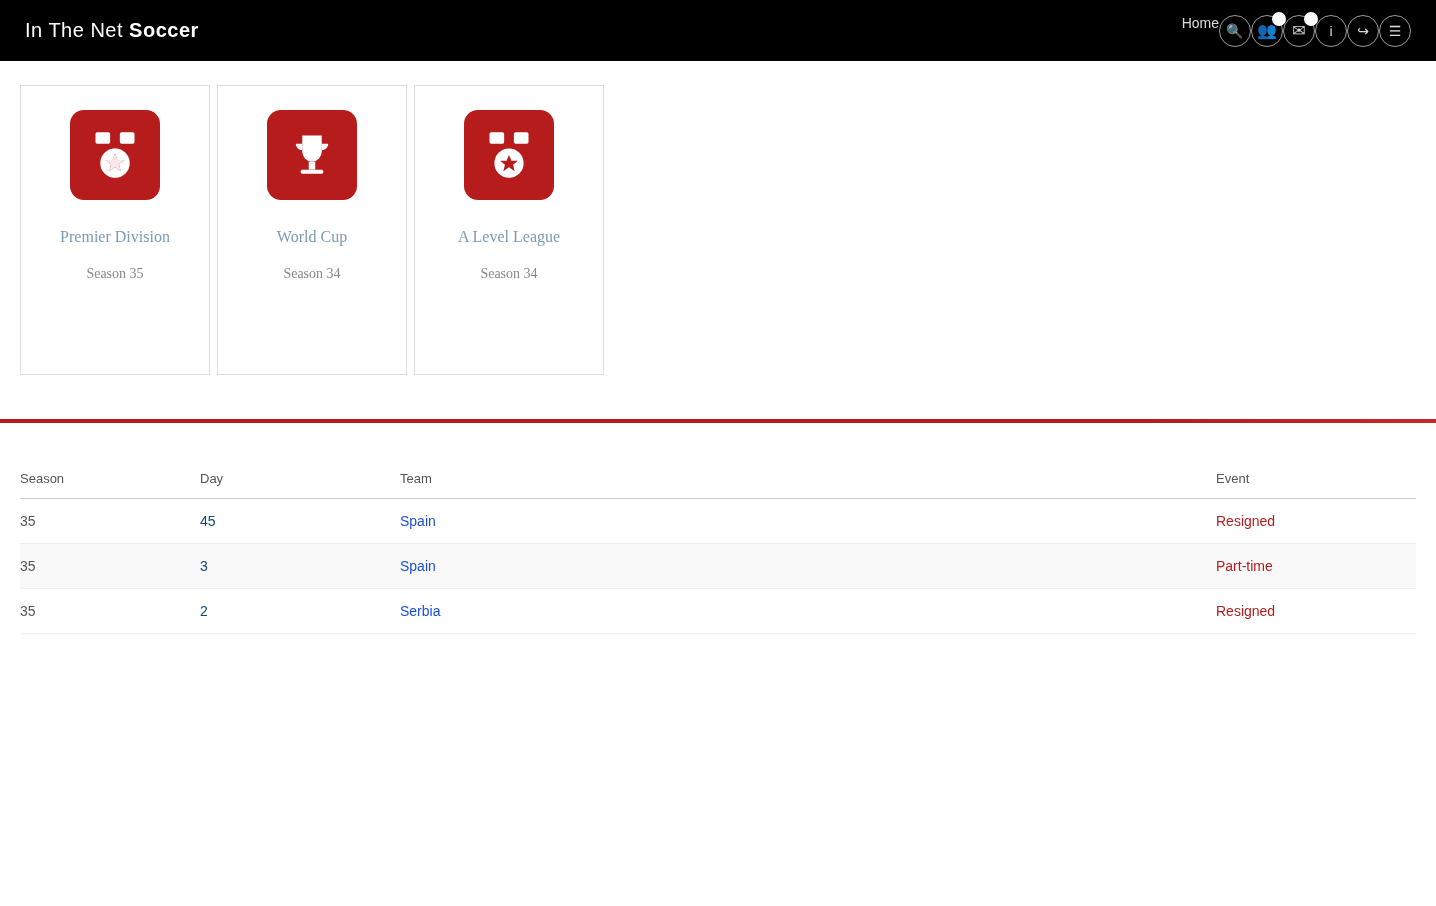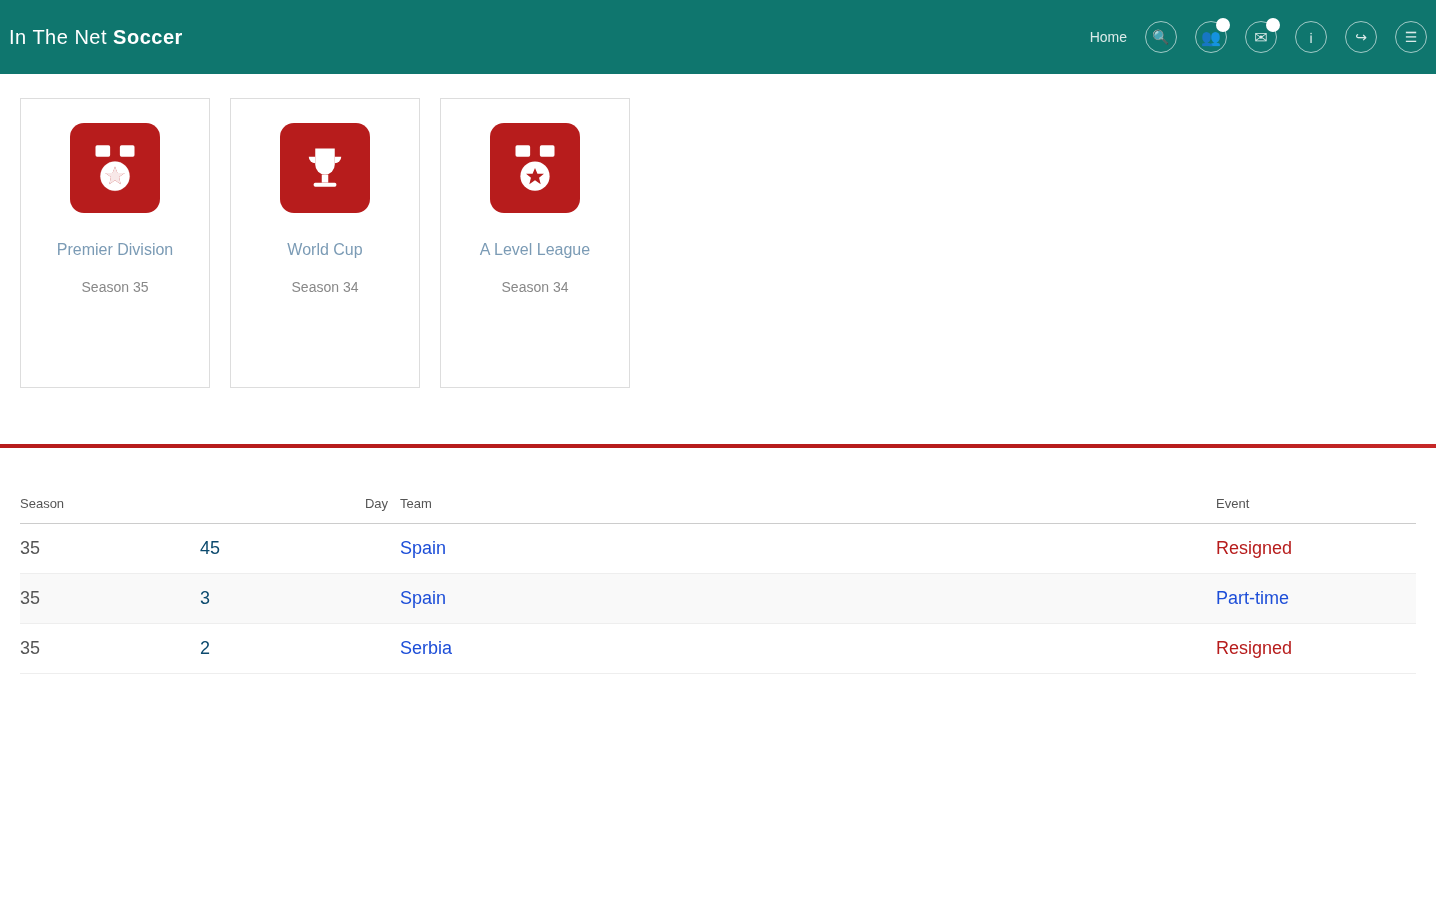--- a/index.html
+++ b/index.html
@@ -1,37 +1,35 @@
 <!DOCTYPE html>
 <html><head>
   <meta charset="utf-8">
   <style>
     * { box-sizing: border-box; margin: 0; padding: 0; }
     body { font-family: 'Segoe UI', Arial, sans-serif; background: #fff; color: #555; }
 
     
     .header {
-      background: #0f766e;
+      background: #000000;
       color: #fff;
       display: flex;
       align-items: center;
-      padding: 0 9px;
-      height: 74px;
+      padding: 0 25px;
+      height: 61px;
     }
     .header-brand {
       font-size: 20px;
       font-weight: 300;
       letter-spacing: 0.5px;
       flex: 1;
     }
     .header-brand strong { font-weight: 700; }
     .header-nav {
       display: flex;
-      align-items: center;
-      gap: 18px;
     }
     .header-nav a, .header-nav span {
       color: rgba(255,255,255,0.85);
       text-decoration: none;
       font-size: 14px;
       cursor: pointer;
     }
     .header-nav .icon-btn {
       width: 32px;
       height: 32px;
@@ -57,23 +55,24 @@
       width: 14px;
       height: 14px;
       display: flex;
       align-items: center;
       justify-content: center;
       font-weight: bold;
     }
 
     
     .cards-section {
-      padding: 24px 20px 56px 20px;
-      display: flex;
-      gap: 20px;
+      padding: 24px 20px 44px 20px;
+      display: flex;
+      gap: 7px;
+      font-family: Liberation Serif, serif;
     }
     .card {
       border: 1px solid #ddd;
       width: 190px;
       min-height: 290px;
       display: flex;
       flex-direction: column;
       align-items: center;
       padding: 24px 16px 20px;
       cursor: pointer;
@@ -124,33 +123,33 @@
     }
     .career-table th {
       text-align: left;
       font-size: 13px;
       color: #555;
       font-weight: 400;
       padding: 8px 12px 12px 0;
       border-bottom: 1px solid #ccc;
     }
     .career-table th:first-child { width: 180px; }
-    .career-table th:nth-child(2) { width: 200px; text-align: right; }
+    .career-table th:nth-child(2) { width: 200px; }
     .career-table th:nth-child(3) { width: auto; }
     .career-table th:last-child { width: 200px; text-align: left; }
     .career-table td {
       padding: 14px 12px 14px 0;
-      font-size: 18px;
+      font-size: 14px;
       border-bottom: 1px solid #eee;
     }
     .career-table td.season-col { color: #555; }
     .career-table td.day-col { color: #0c4a6e; }
     .career-table td.team-col { color: #1d4ed8; }
     .career-table td.event-resigned { color: #b71c1c; }
-    .career-table td.event-parttime { color: #1d4ed8; }
+    .career-table td.event-parttime { color: #b91c1c; }
     .career-table tr:nth-child(even) { background: #f9f9f9; }
   </style>
 </head>
 <body>
 
 <header class="header">
   <div class="header-brand">
     <span>In The Net </span><strong>Soccer</strong>
   </div>
   <nav class="header-nav">

